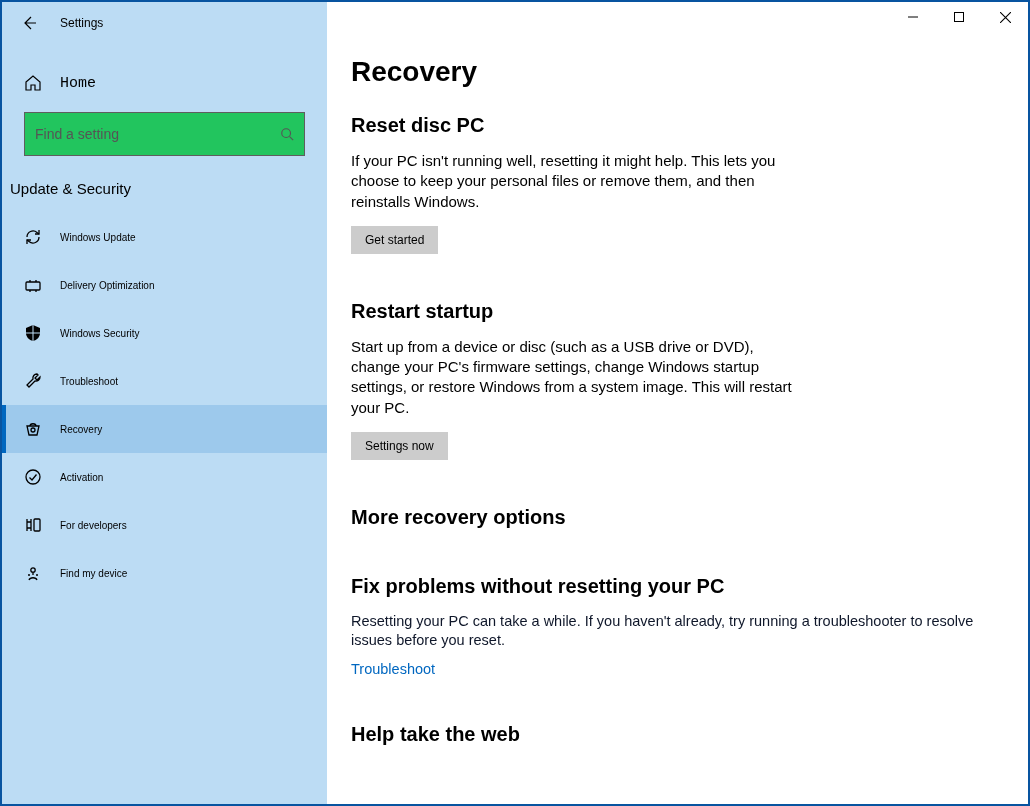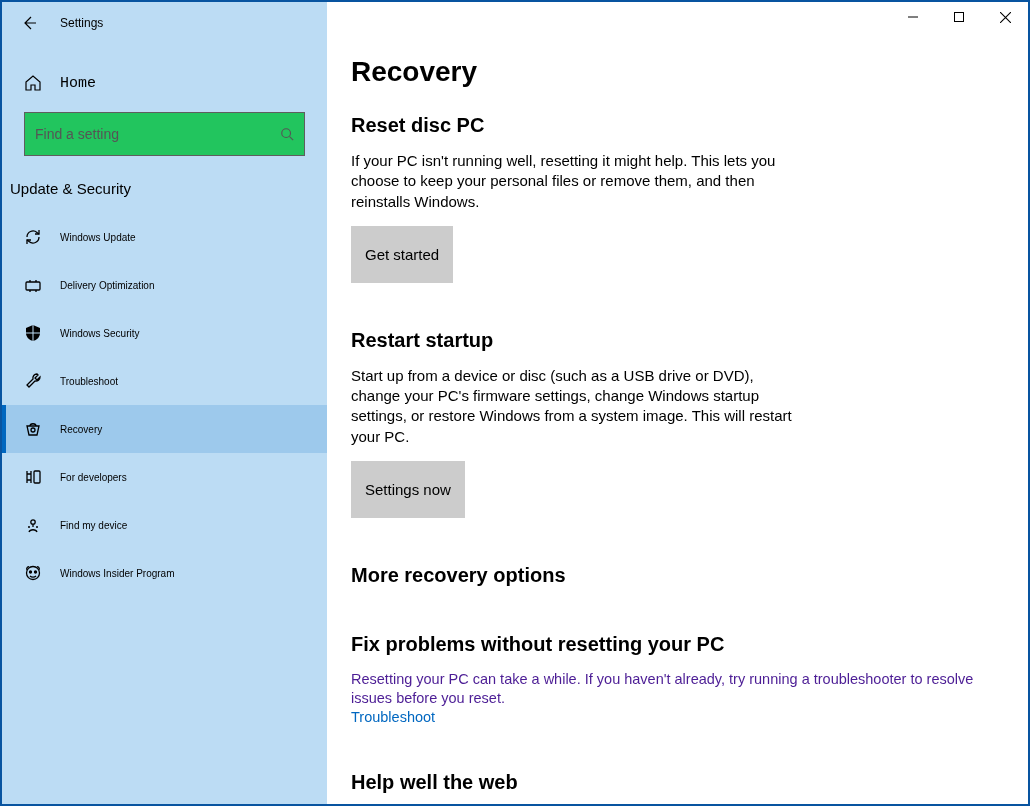--- a/index.html
+++ b/index.html
@@ -138,29 +138,30 @@
   }
   .section p.body {
     font-size: 15px;
     line-height: 1.35;
     color: #000;
     margin-bottom: 14px;
     max-width: 450px;
   }
   .section p.muted {
     font-size: 14.5px;
-    color: #4c1d95;
+    color: #0f172a;
     line-height: 1.35;
+    margin-bottom: 10px;
   }
   .btn {
     display: inline-block;
     background: #ccc;
     border: none;
-    padding: 20px 14px;
-    font-size: 15px;
+    padding: 7px 14px;
+    font-size: 12px;
     cursor: pointer;
     color: #000;
   }
   .link {
     color: #0067c0;
     font-size: 14.5px;
     text-decoration: none;
     cursor: pointer;
     display: inline-block;
   }
@@ -247,47 +248,44 @@
               <path d="M3 6h12l-2 9H5z"></path>
               <circle cx="9" cy="10" r="2"></circle>
               <path d="M6 6 C6 3 12 3 12 6"></path>
             </svg>
         </span>
         <span>Recovery</span>
       </li>
       <li class="nav-item">
         <span class="nav-icon">
           <svg width="18" height="18" viewBox="0 0 18 18" fill="none" stroke="#000" stroke-width="1.3">
+              <circle cx="9" cy="9" r="7"></circle>
+              <path d="M5.5 9.5 L8 12 L12.5 6.5"></path>
+            </svg>
+        </span>
+        <span>Activation</span>
+      </li>
+      <li class="nav-item">
+        <span class="nav-icon">
+          <svg width="18" height="18" viewBox="0 0 18 18" fill="none" stroke="#000" stroke-width="1.3">
               <path d="M3 3v12M7 3v12M3 6h4M3 12h4"></path>
               <rect x="10" y="3" width="6" height="12" rx="1"></rect>
             </svg>
         </span>
         <span>For developers</span>
       </li>
       <li class="nav-item">
         <span class="nav-icon">
           <svg width="18" height="18" viewBox="0 0 18 18" fill="none" stroke="#000" stroke-width="1.3">
               <circle cx="9" cy="6" r="2.2"></circle>
               <path d="M9 8v3M5 16c1-3 7-3 8 0"></path>
               <path d="M4 11h2M12 11h2"></path>
             </svg>
         </span>
         <span>Find my device</span>
-      </li>
-      <li class="nav-item">
-        <span class="nav-icon">
-          <svg width="18" height="18" viewBox="0 0 18 18" fill="none" stroke="#000" stroke-width="1.3">
-              <circle cx="9" cy="9" r="6.5"></circle>
-              <circle cx="6.5" cy="8" r="1" fill="#000"></circle>
-              <circle cx="11.5" cy="8" r="1" fill="#000"></circle>
-              <path d="M6 12c1.5 1.5 4.5 1.5 6 0"></path>
-              <path d="M3 6c-1-2 1-4 2-3M15 6c1-2-1-4-2-3"></path>
-            </svg>
-        </span>
-        <span>Windows Insider Program</span>
       </li>
     </ul>
   </aside>
 
   <div class="content-wrap">
     <div class="titlebar-right">
       <span class="win-btn">
         <svg width="10" height="10" viewBox="0 0 10 10" stroke="#000" stroke-width="1">
             <path d="M0 5 H10"></path>
           </svg>
@@ -323,18 +321,18 @@
         <h2>More recovery options</h2>
       </div>
 
       <div class="section wide">
         <h2>Fix problems without resetting your PC</h2>
         <p class="muted">Resetting your PC can take a while. If you haven't already, try running a troubleshooter to resolve issues before you reset.</p>
         <a class="link">Troubleshoot</a>
       </div>
 
       <div class="section">
-        <h2>Help well the web</h2>
+        <h2>Help take the web</h2>
       </div>
     </div>
   </div>
 
 </div>
 
 </body></html>

